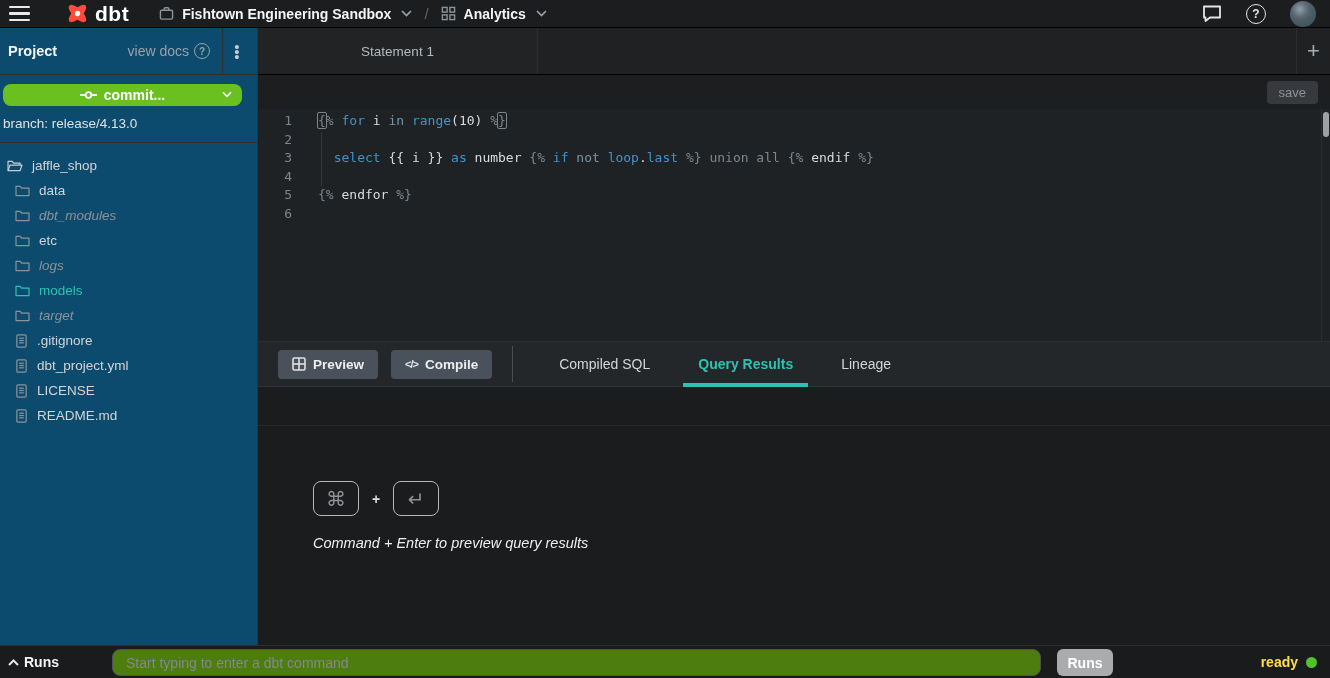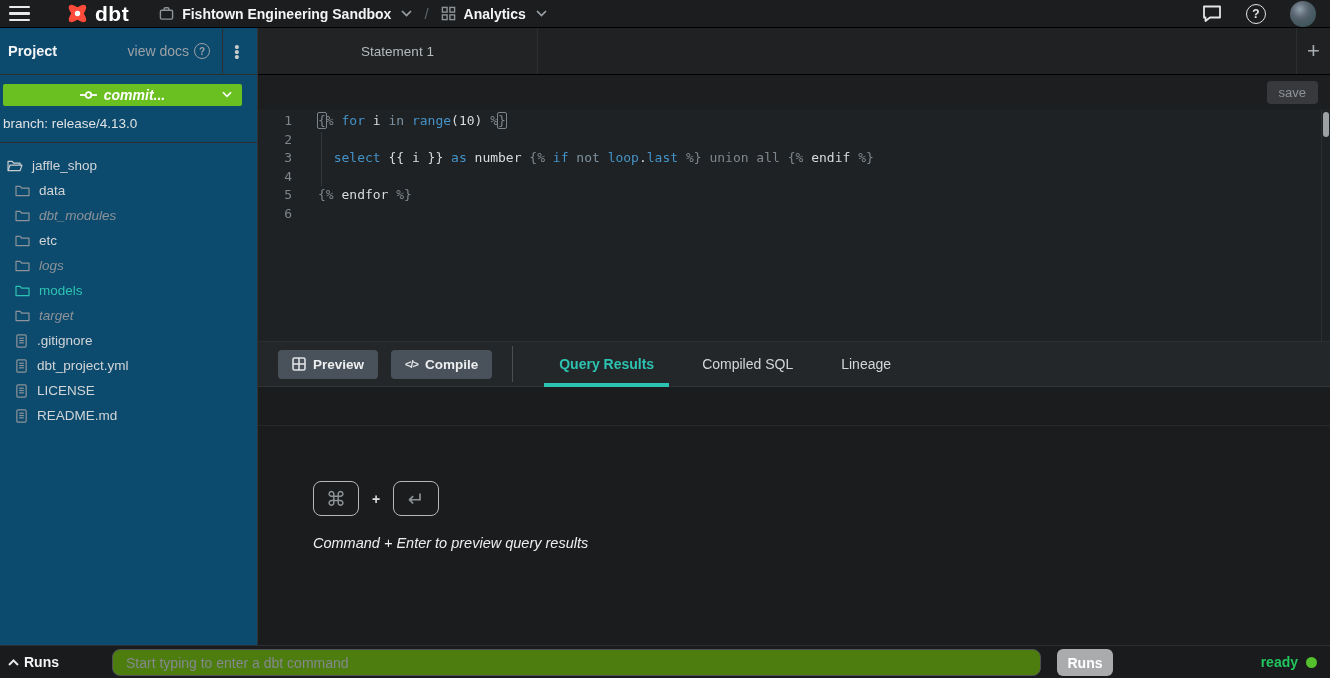--- a/index.html
+++ b/index.html
@@ -42,23 +42,23 @@
   .sidebar-title { font-size:14.5px; font-weight:700; color:#f2f4f5; }
   .sh-spacer { flex:1; }
   .view-docs { font-size:14px; color:#9ba1a6; cursor:pointer; display:flex; align-items:center; gap:5px; }
   .mini-help { width:16px; height:16px; border:1.4px solid #9ba1a6; border-radius:50%;
     font-size:10px; font-weight:700; color:#9ba1a6;
     display:flex; align-items:center; justify-content:center; }
   .sh-divider { width:1px; height:46px; background:#2c2f31; margin:0 0 0 12px; }
   .kebab { width:28px; text-align:center; color:#c6cacd; font-size:15px;
     letter-spacing:0; cursor:pointer; line-height:5px; }
   .kebab span { display:block; height:5px; }
-  .commit-btn { margin:9px 15px 0 3px; height:22px; border-radius:2px;
+  .commit-btn { margin:9px 15px 0 3px; height:22px; border-radius:8px;
     display:flex; align-items:center; justify-content:center; gap:7px;
-    color:#fff; font-size:14px; font-weight:700; cursor:pointer; position:relative;font-style:italic; }
+    color:#fff; font-size:14px; font-weight:700; cursor:pointer; position:relative; }
   .commit-chev { position:absolute; right:10px; top:7px; }
   .branch { padding:10px 10px 0 3px; font-size:13.5px; color:#dfe2e4; }
   .tree-divider { height:1px; background:#2c2f31; margin-top:11px; }
   .tree { padding-top:10px; }
   .tree-row { height:25px; display:flex; align-items:center; gap:9px;
     padding-left:15px; font-size:13.5px; color:#d2d5d7; cursor:pointer; }
   .tree-row.root { padding-left:7px; }
   .tree-row .t-icon { color:#8d9398; flex:none; }
   .tree-row.root .t-icon { color:#c9cdd0; }
   .tree-row.muted { color:#8d9398; font-style:italic; }
@@ -386,25 +386,25 @@
           <line x1="1" y1="7" x2="13" y2="7"></line>
           <line x1="7" y1="1" x2="7" y2="13"></line>
       </svg>
       <span>Preview</span>
     </button>
     <button class="panel-btn">
       <span class="b-icon code-glyph">&lt;/&gt;</span>
       <span>Compile</span>
     </button>
     <div class="v-divider"></div>
+    <div class="rtab">
+      <span>Compiled SQL</span>
+    </div>
     <div class="rtab active">
       <span>Query Results</span>
-    </div>
-    <div class="rtab">
-      <span>Compiled SQL</span>
     </div>
     <div class="rtab">
       <span>Lineage</span>
     </div>
   </div>
 
   <div class="results-strip"></div>
 
   <div class="results-main">
     <div class="key-row">
@@ -418,17 +418,17 @@
 
 <footer class="bottombar">
   <div class="runs">
     <svg class="r-chev" width="11" height="7" viewBox="0 0 11 7" fill="none" stroke="currentColor" stroke-width="2">
         <path d="M1 6l4.5-4.5L10 6"></path>
       </svg>
     <span>Runs</span>
   </div>
   <input class="cmd-input" type="text" placeholder="Start typing to enter a dbt command" style="">
   <button class="enter-btn">Runs</button>
-  <div class="status" style="color: #22c55e;">
+  <div class="status" style="color: #fde047;">
     <span>ready</span>
     <span class="status-dot" style="background: rgb(84, 192, 46);"></span>
   </div>
 </footer>
 
 </body></html>

